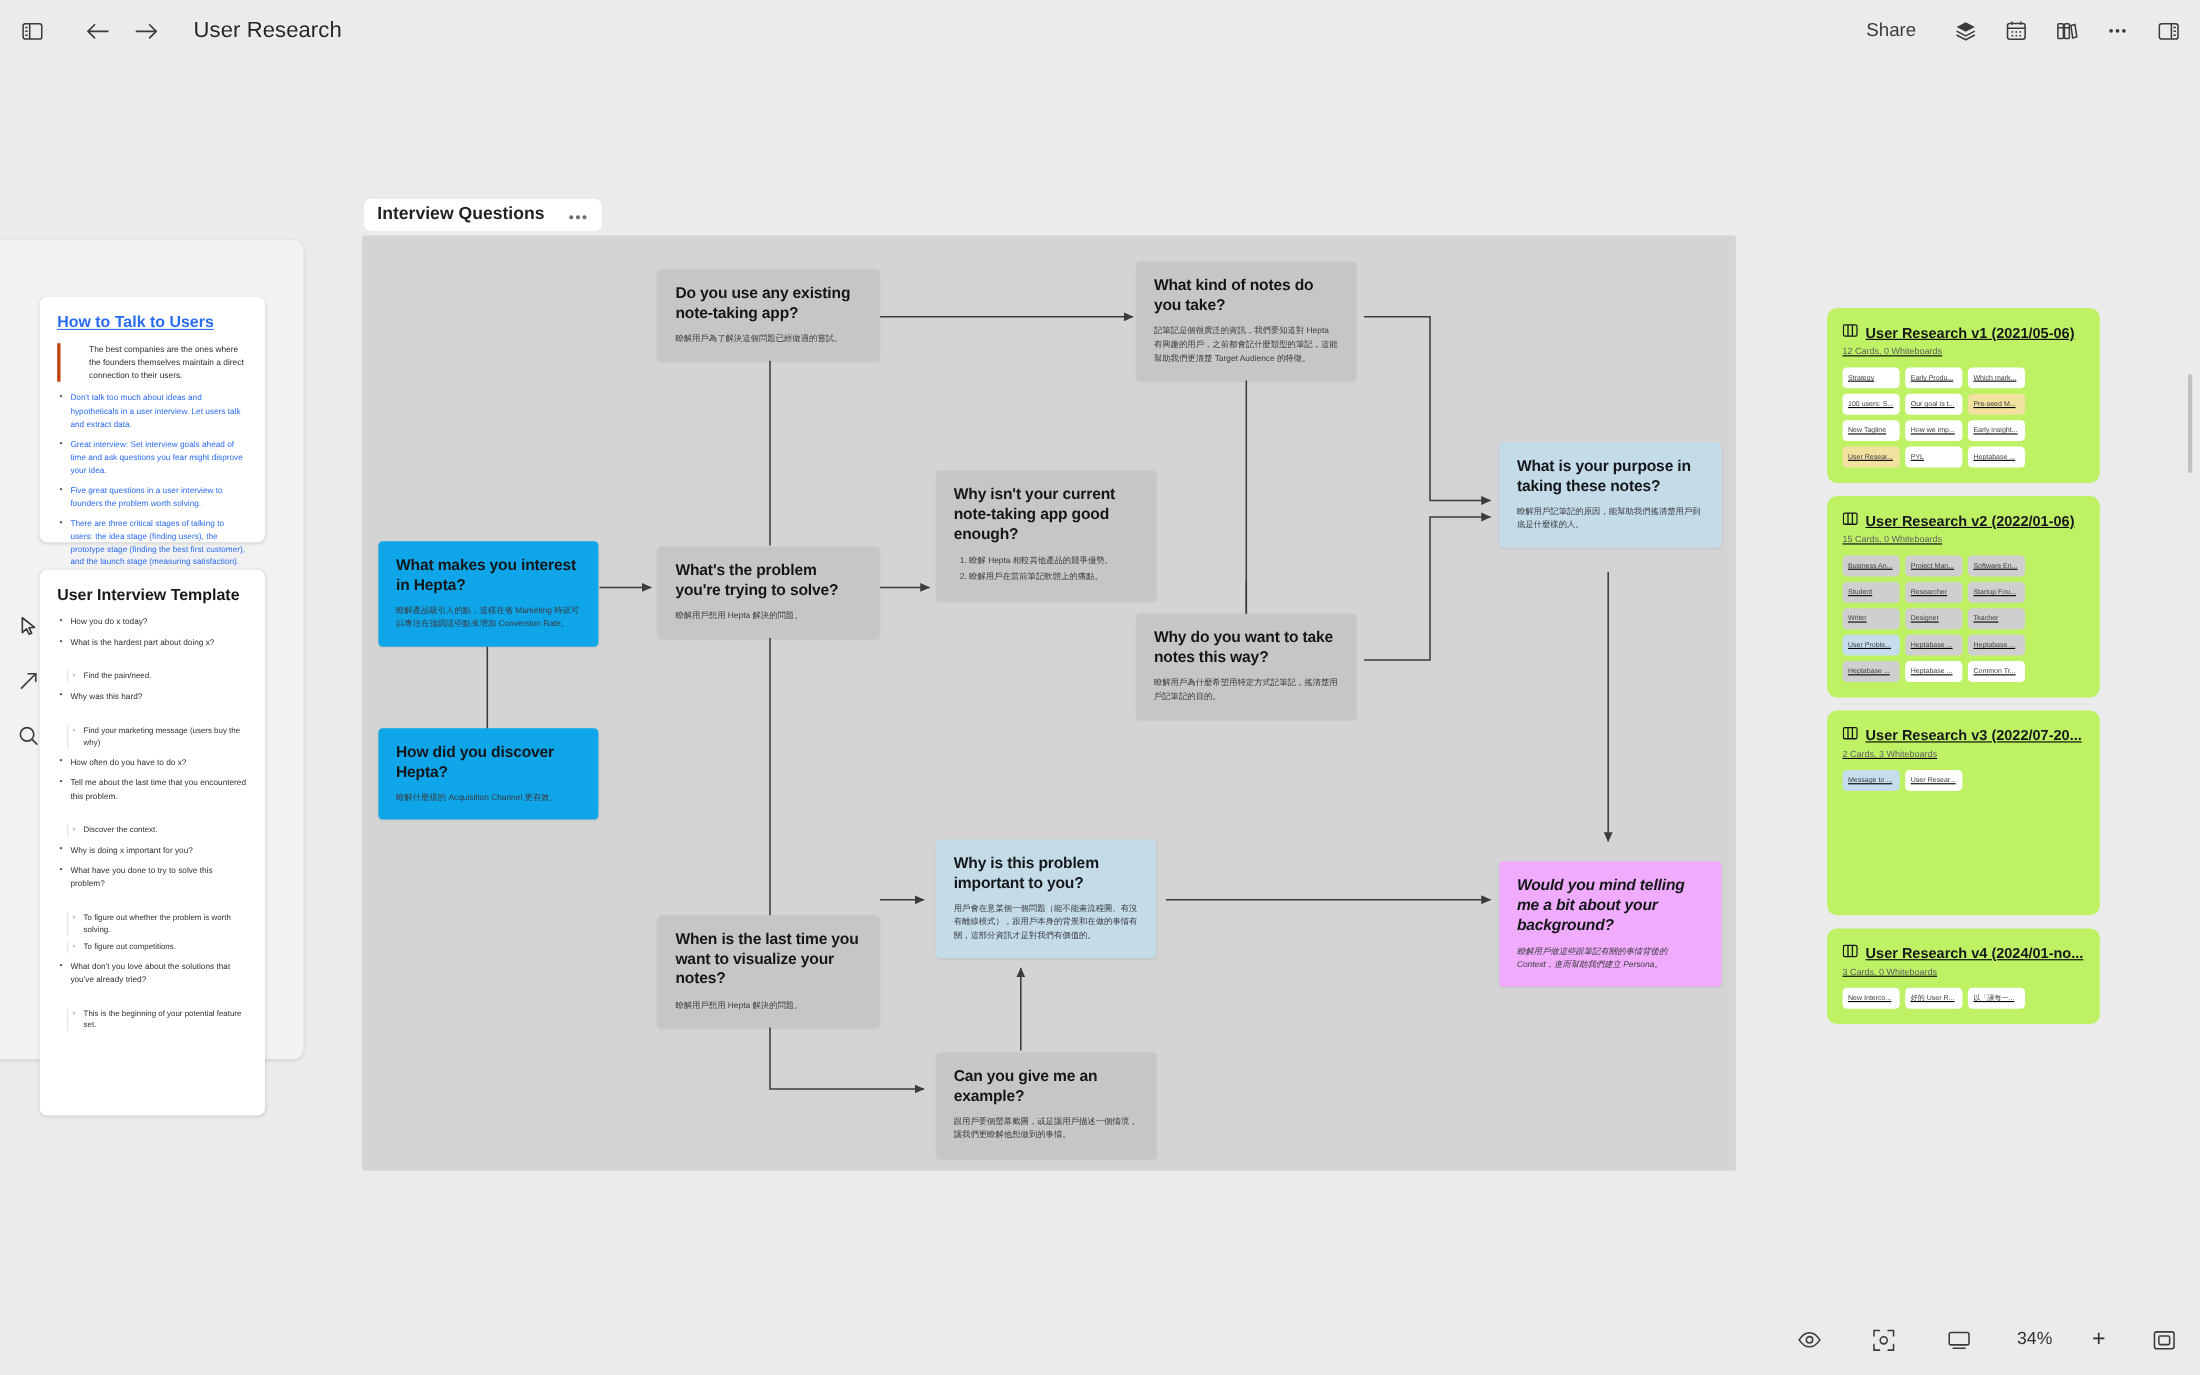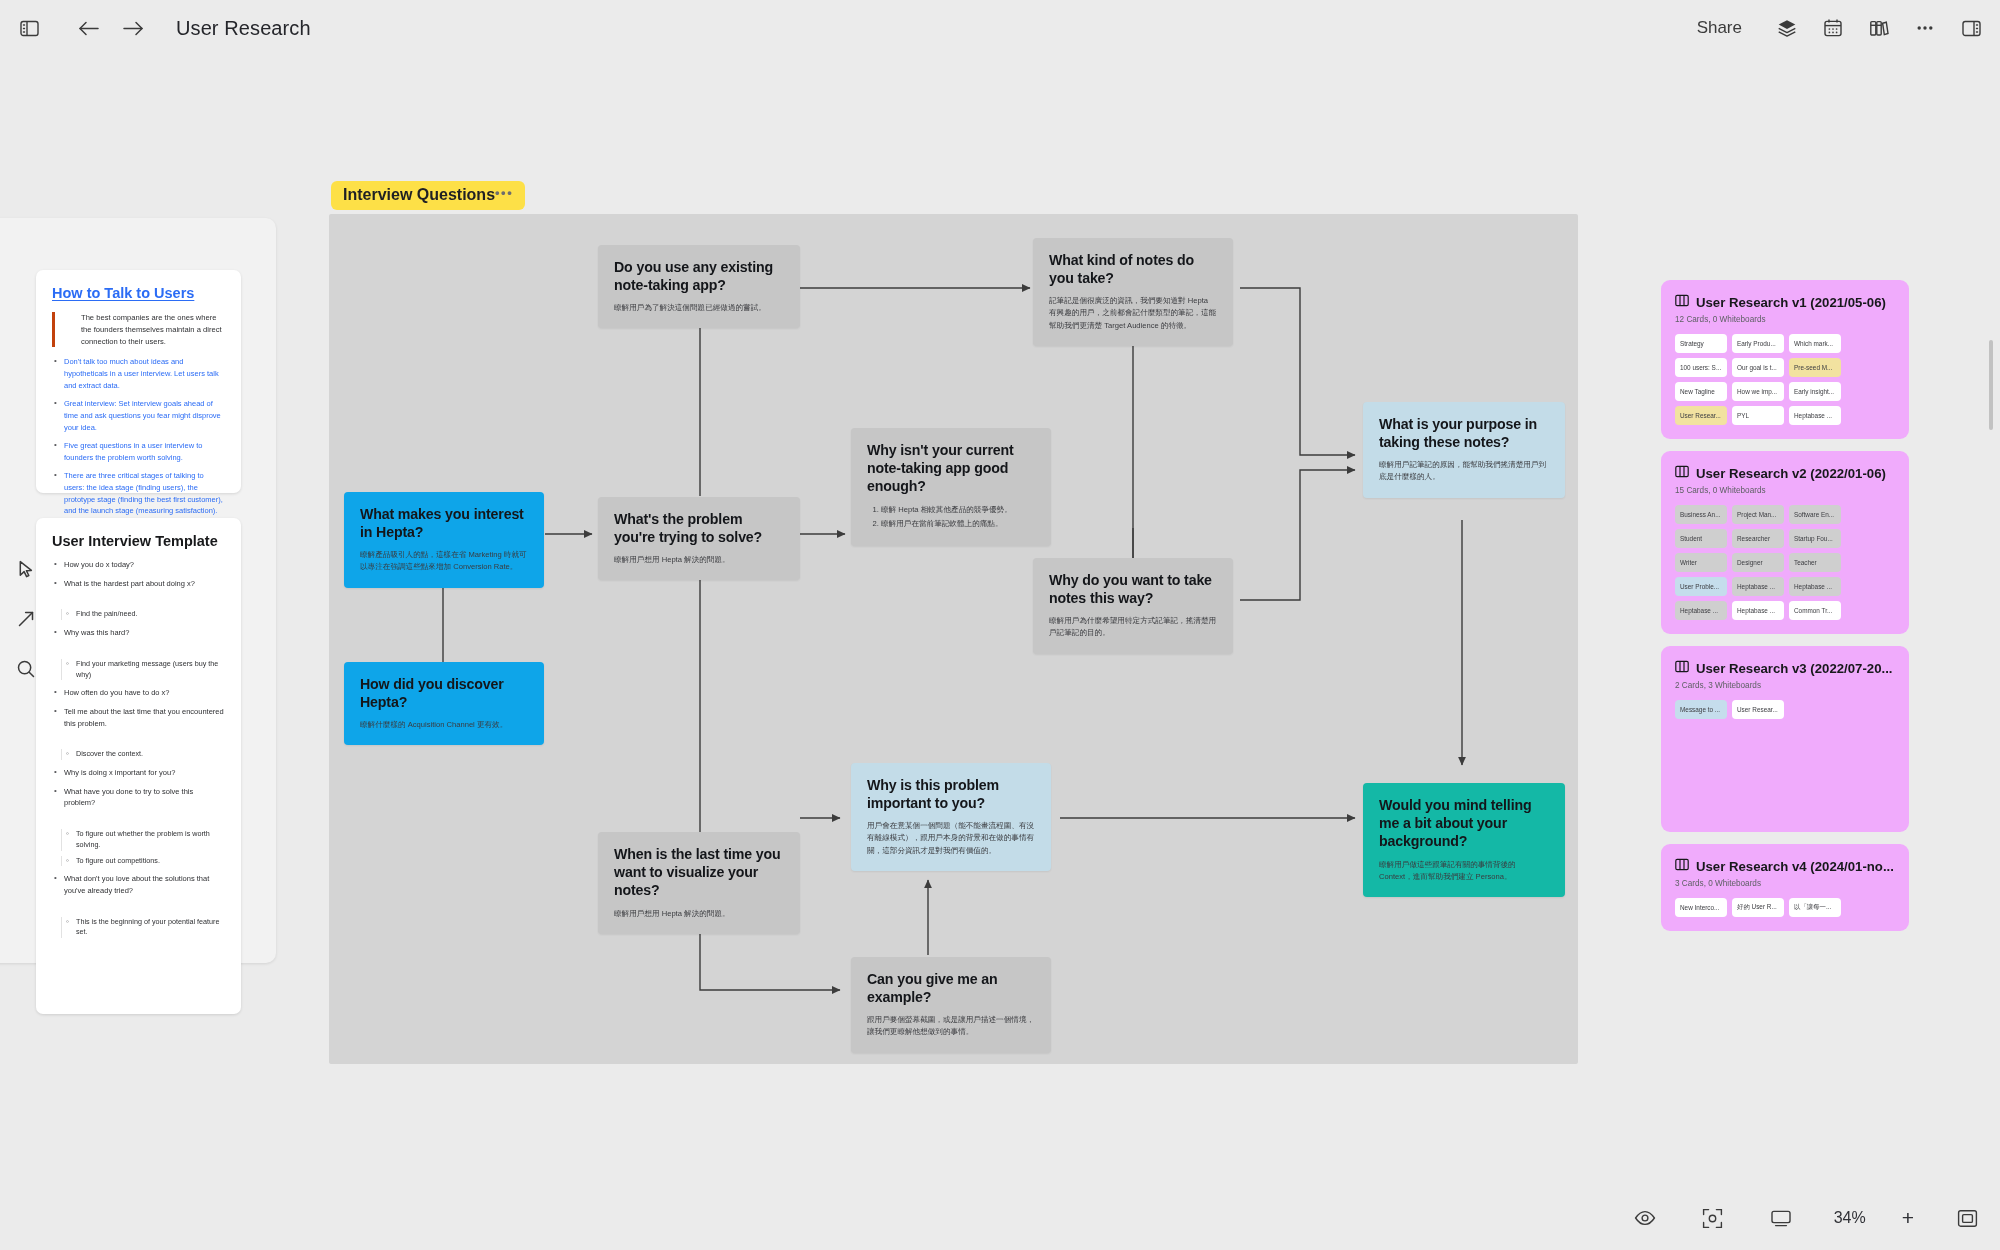--- a/index.html
+++ b/index.html
@@ -84,23 +84,23 @@
     display: flex; flex-direction: column; gap: 22px; align-items: center;
   }
   .tool {
     width: 28px; height: 28px; display: flex; align-items: center; justify-content: center;
     color: #3b3b3b; cursor: pointer;
   }
 
   
   #frame-label {
     position: absolute; left: 331px; top: 181px;
-    background: #fde047; color: #1f2024; font-size: 16px; font-weight: 700;
+    background: #ffffff; color: #1f2024; font-size: 16px; font-weight: 700;
     border-radius: 6px; padding: 5px 12px 6px 12px;
-    display: flex; align-items: flex-start; gap: 0; cursor: pointer;
+    display: flex; align-items: flex-end; gap: 22px; cursor: pointer;
   }
   #frame-label .dots { letter-spacing: 1.5px; color: #6d6d6d; font-size: 13px; line-height: 1; }
   #frame {
     position: absolute; left: 329px; top: 214px; width: 1249px; height: 850px;
     background: #d4d4d4; border-radius: 2px;
   }
 
   
   .card {
     position: absolute; border-radius: 4px; padding: 13px 16px 14px 16px;
@@ -109,29 +109,29 @@
   .card h3 {
     font-size: 14.2px; font-weight: 700; line-height: 1.28; color: #14161a;
     letter-spacing: -.15px;
   }
   .card p, .card ol { margin-top: 8px; font-size: 7.6px; line-height: 1.6; color: #3a3b3f; }
   .card ol { padding-left: 14px; }
   .card ol li { margin-bottom: 2px; }
   .c-grey   { background: #c6c6c6; }
   .c-yellow { background: #0ea5e9; }
   .c-blue   { background: #c3dce8; }
-  .c-purple { background: #14b8a6; }
+  .c-purple { background: #f0abfc; font-style: italic; }
 
   
   #links { position: absolute; left: 0; top: 0; width: 2000px; height: 1250px; pointer-events: none; }
 
   
   #right-panel { position: absolute; left: 1661px; top: 280px; width: 248px; }
   .rp-group {
-    background: #f0abfc; border-radius: 9px; padding: 14px 14px 14px 14px; margin-bottom: 12px;
+    background: #bef264; border-radius: 9px; padding: 14px 14px 14px 14px; margin-bottom: 12px; text-decoration: underline;
   }
   .rp-title {
     display: flex; align-items: center; gap: 7px;
     font-size: 13.2px; font-weight: 700; color: #17181b; white-space: nowrap; overflow: hidden;
   }
   .rp-sub { margin-top: 5px; font-size: 8.2px; color: #5e6064; }
   .rp-chips { display: flex; flex-wrap: wrap; gap: 5px; margin-top: 10px; }
   .chip {
     width: 52px; height: 19px; border-radius: 4px;
     display: flex; align-items: center; padding: 0 5px;

